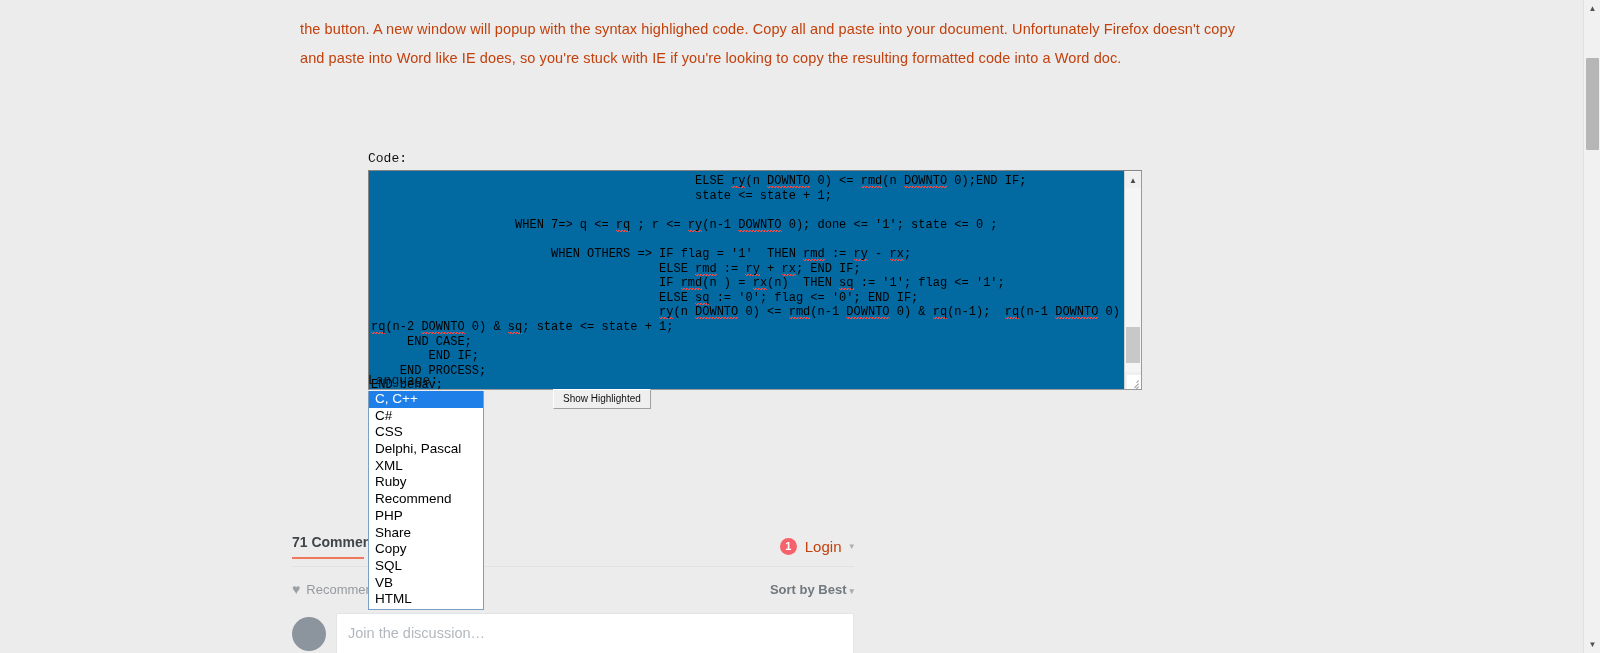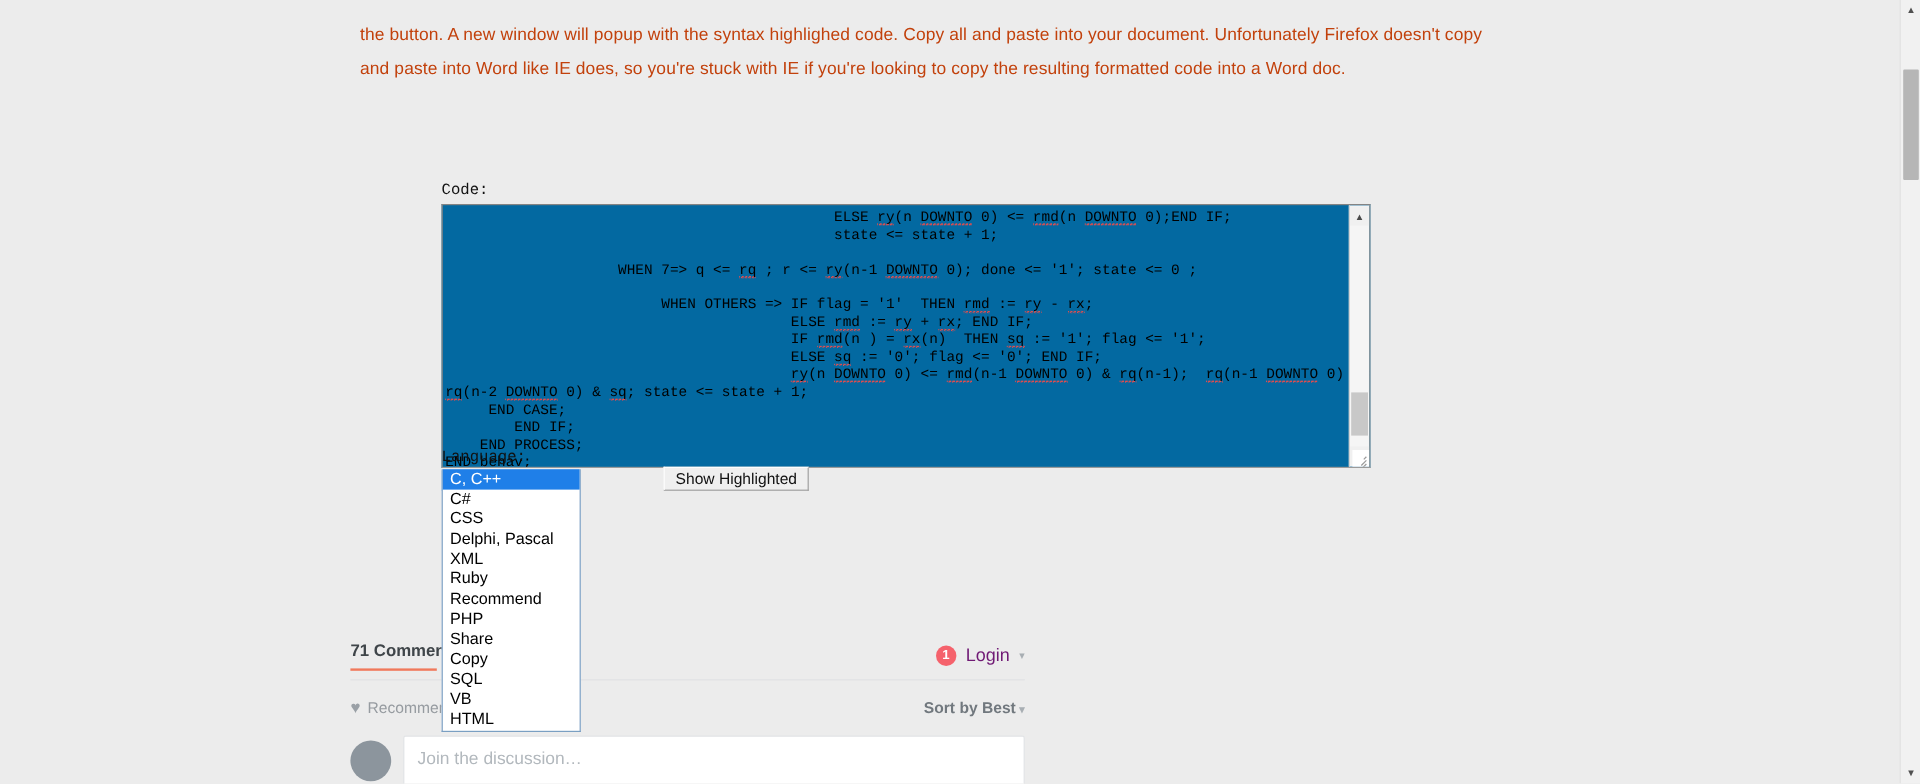--- a/index.html
+++ b/index.html
@@ -144,21 +144,21 @@
 
   #show-btn{
     position:absolute; left:553px; top:389px;
     height:20px;
     padding:0 9px;
     background:#efefef;
     border:1px solid #a0a0a0;
     border-top-color:#fdfdfd;
     border-left-color:#fdfdfd;
     font-family:"Liberation Sans", sans-serif;
-    font-size:13px; color:#111;
+    font-size:10px; color:#111;
     line-height:18px;
     cursor:default;
   }
 
   
   #disqus{ position:absolute; left:292px; top:530px; width:562px; }
   #disqus-header{
     display:flex; align-items:center; justify-content:space-between;
     height:32px;
   }
@@ -170,21 +170,21 @@
     content:""; position:absolute; left:0; bottom:0;
     width:72px; height:2px; background:#f0795c;
   }
   #login-area{ display:flex; align-items:center; gap:8px; }
   #notif-badge{
     width:17px; height:17px; border-radius:50%;
     background:#f5626c; color:#fff;
     font-size:11px; font-weight:bold;
     display:flex; align-items:center; justify-content:center;
   }
-  #login-link{ color:#701a75; font-size:15px; }
+  #login-link{ color:#c2410c; font-size:15px; }
   #login-caret{ color:#a8aeb3; font-size:9px; }
 
   #disqus-divider{
     height:1px; background:#e0e2e4; margin-top:4px;
   }
 
   #disqus-toolbar{
     display:flex; align-items:center; margin-top:12px;
     font-size:13px; color:#969ba0;
     height:20px;

